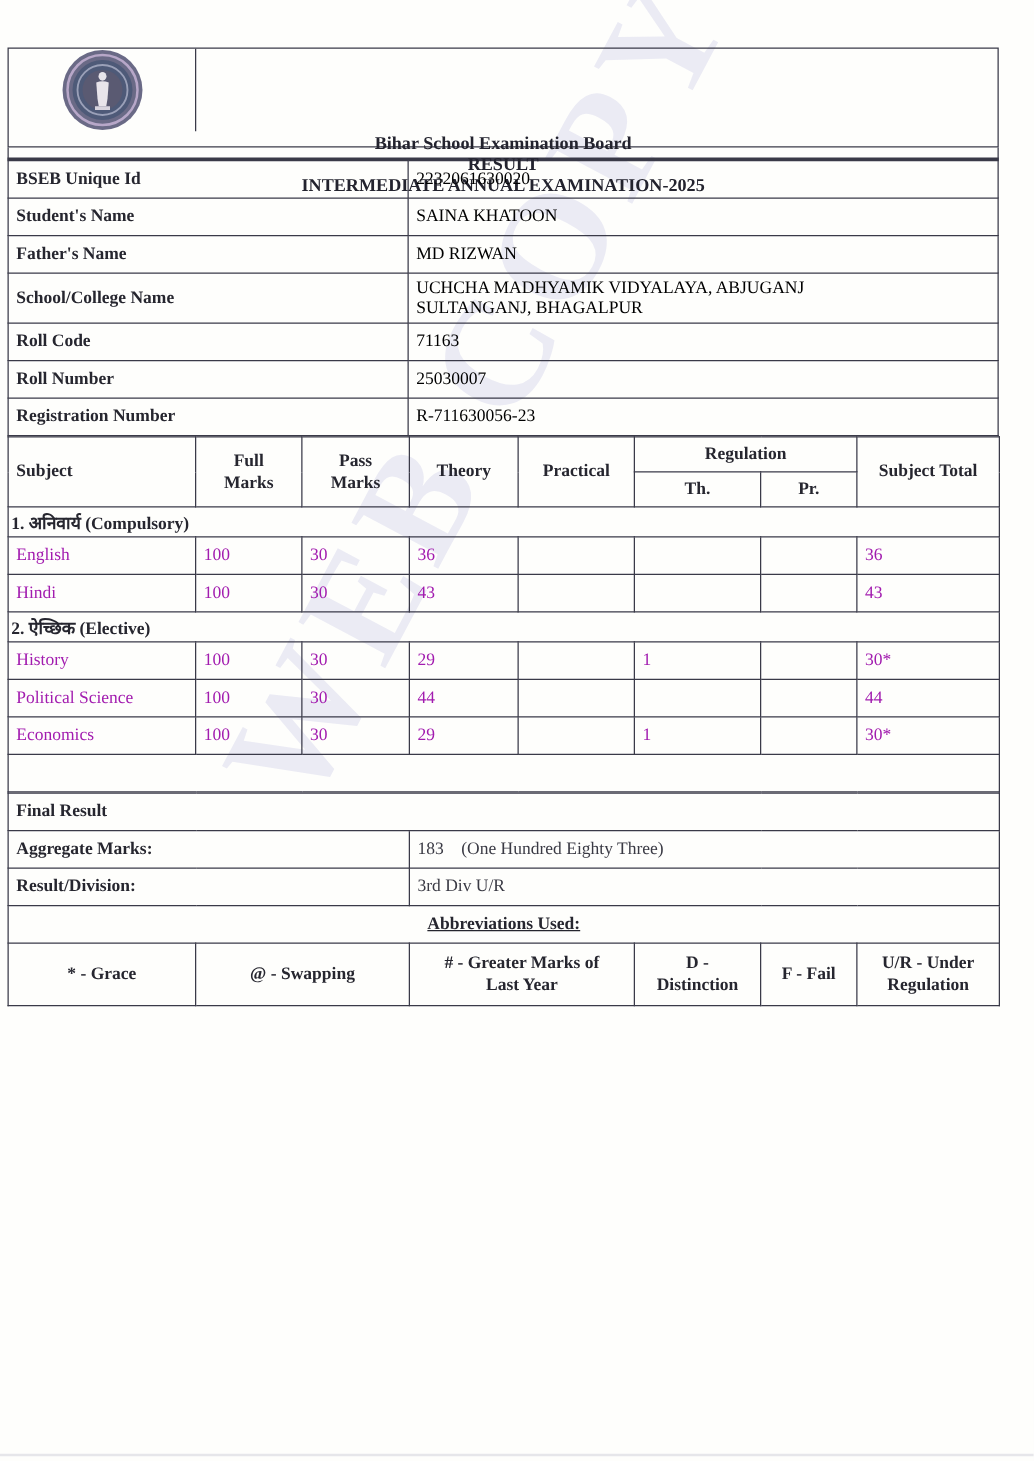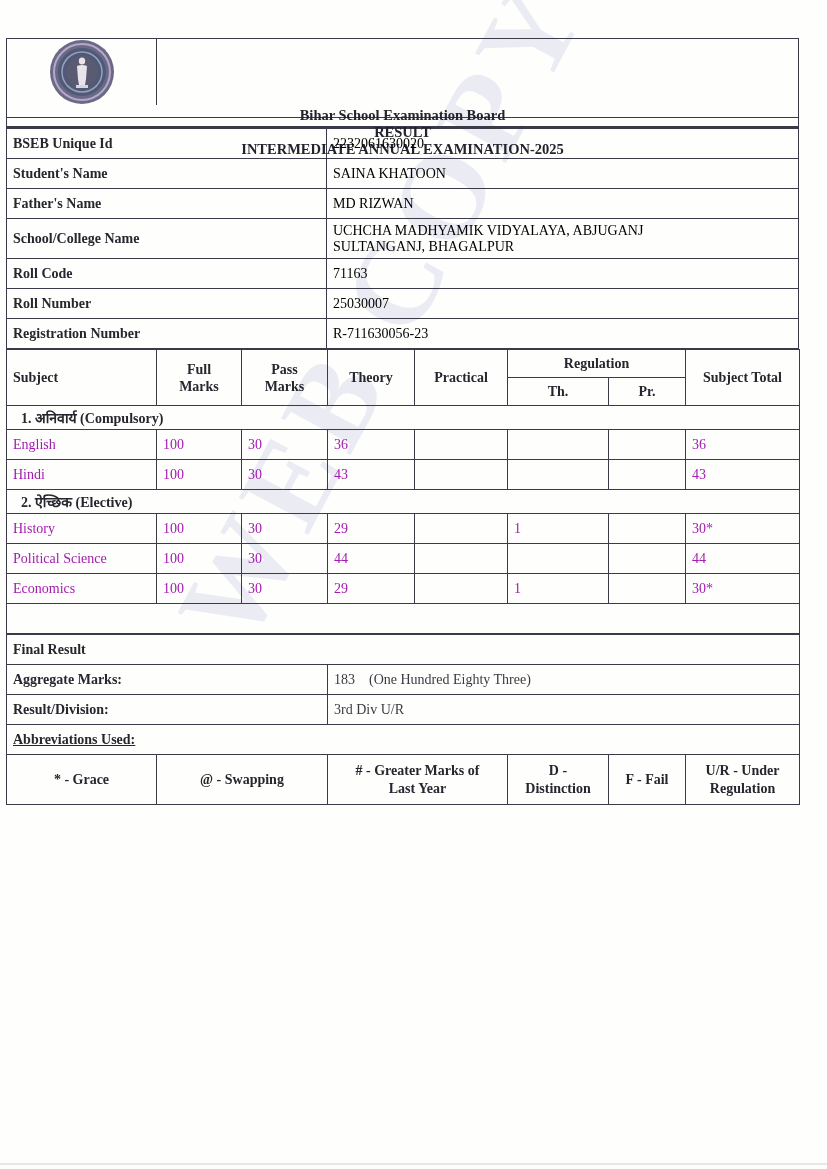--- a/index.html
+++ b/index.html
@@ -67,29 +67,29 @@
       text-align: center;
       line-height: 17px;
       color: #26262f;
     }
     .marks th.left { text-align: left; }
     .marks tr.hdr1 { height: 28px; }
     .marks tr.hdr2 { height: 28px; }
     .marks td { height: 30px; color: #a21caf; }
     .marks td.c { text-align: left; }
     .marks td.section {
-      font-weight: bold; padding-left: 14px; height: 24px; color: #26262f;
+      font-weight: bold; padding-left: 2px; height: 24px; color: #26262f;
     }
     .marks tr.blank td { height: 30px; }
 
     .final td { height: 30px; }
     .final td.lbl { font-weight: bold; color: #26262f; }
     .final td.val { color: #3a3a44; }
     .final td.abbr-title {
-      font-weight: bold; text-decoration: underline; color: #26262f;
+      text-align: center; font-weight: bold; text-decoration: underline; color: #26262f;
     }
     .final tr.abbr td {
       height: 50px; text-align: center; font-weight: bold; line-height: 18px; color: #26262f;
       padding: 0 4px;
     }
 
     
     .watermark {
       position: absolute;
       left: 150px; top: 600px;

